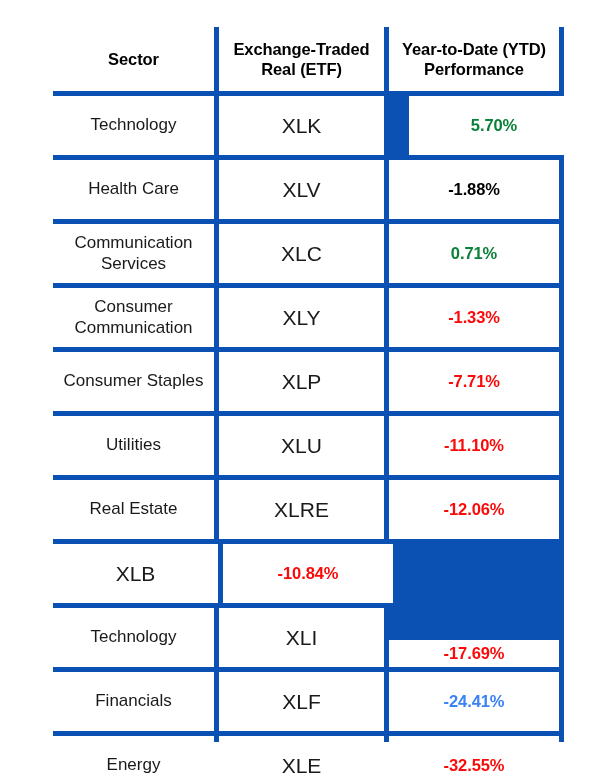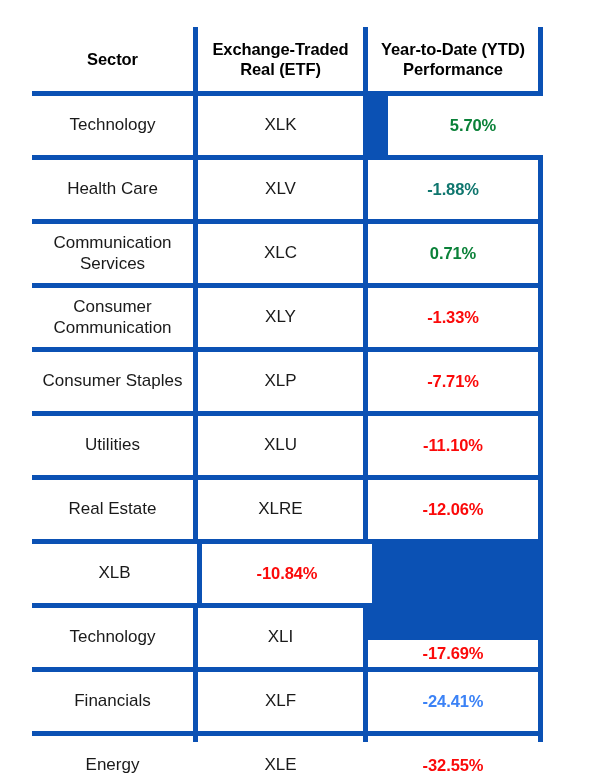--- a/index.html
+++ b/index.html
@@ -6,21 +6,21 @@
 
   html, body {
     width: 600px;
     height: 774px;
     background: #ffffff;
     font-family: "Liberation Sans", sans-serif;
   }
 
   #sector-performance-table {
     position: absolute;
-    left: 32px;
+    left: 53px;
     top: 27px;
     width: 511px;
     height: 715px;
     background: var(--frame, #0B51B4);
     display: flex;
     flex-direction: column;
     gap: 5px;
   }
 
   .table-row {
@@ -54,21 +54,21 @@
     letter-spacing: -0.1px;
   }
 
   .sector-cell {
     font-size: 17px;
     color: #1a1a1a;
     font-weight: normal;
   }
 
   .etf-cell {
-    font-size: 17px;
+    font-size: 21px;
     color: #1a1a1a;
     font-weight: normal;
   }
 
   .perf-cell {
     font-size: 16.5px;
     font-weight: bold;
     letter-spacing: -0.1px;
   }
 
@@ -88,21 +88,21 @@
 
   <div class="table-row body-row">
     <div class="cell col-sector sector-cell">Technology</div>
     <div class="cell col-etf etf-cell">XLK</div>
     <div class="cell col-perf perf-cell perf-positive" style="color: rgb(10, 129, 56); margin-left: 20px;">5.70%</div>
   </div>
 
   <div class="table-row body-row">
     <div class="cell col-sector sector-cell">Health Care</div>
     <div class="cell col-etf etf-cell">XLV</div>
-    <div class="cell col-perf perf-cell perf-negative" style="color: #0f766e;">-1.88%</div>
+    <div class="cell col-perf perf-cell perf-negative" style="color: #000000;">-1.88%</div>
   </div>
 
   <div class="table-row body-row">
     <div class="cell col-sector sector-cell">Communication Services</div>
     <div class="cell col-etf etf-cell">XLC</div>
     <div class="cell col-perf perf-cell perf-positive" style="color: rgb(10, 129, 56);">0.71%</div>
   </div>
 
   <div class="table-row body-row">
     <div class="cell col-sector sector-cell">Consumer Communication</div>

